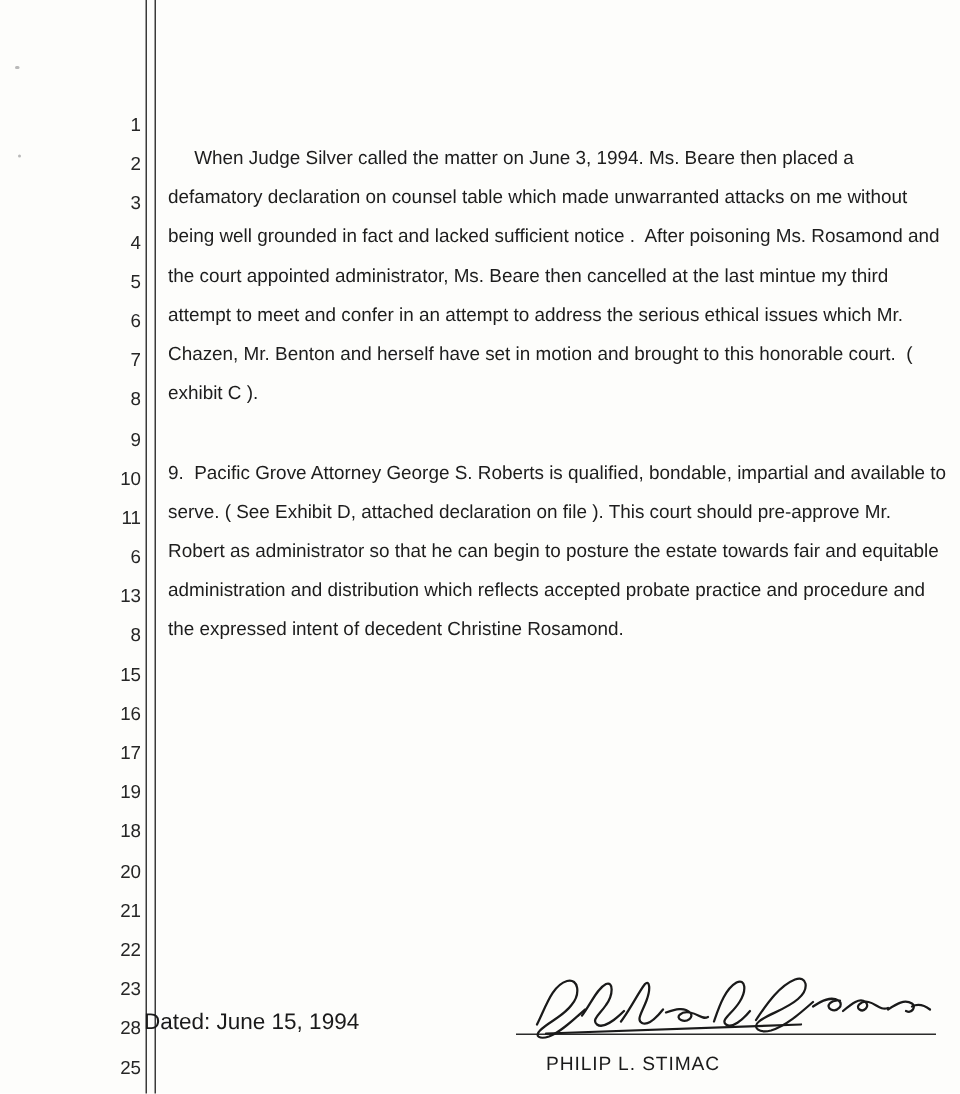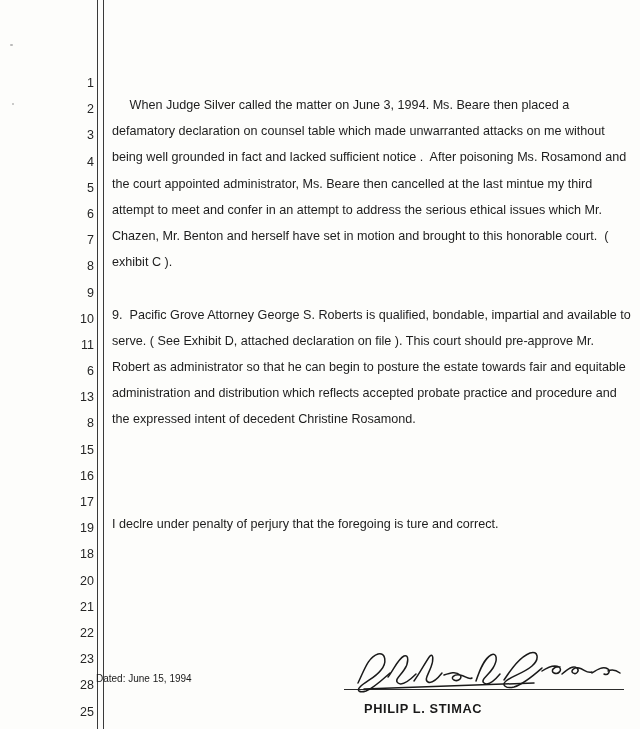--- a/index.html
+++ b/index.html
@@ -81,21 +81,21 @@
   .sigblock {
     position: absolute;
     left: 96px;
     top: 665px;
     width: 536px;
   }
   .dated {
     position: absolute;
     left: 0;
     top: 8px;
-    font-size: 10px;
+    font-size: 15px;
   }
   .sigline {
     position: absolute;
     left: 248px;
     top: 24px;
     width: 280px;
     height: 1px;
     background: #2b2b2b;
   }
   .signature {
@@ -104,21 +104,20 @@
     top: -18px;
     width: 270px;
     height: 48px;
   }
   .signame {
     position: absolute;
     left: 268px;
     top: 36px;
     font-size: 12.8px;
     letter-spacing: 0.6px;
-    font-weight: bold;
   }
 </style>
 </head>
 <body>
 
 <div class="page">
 
   <div class="speck s1"></div>
   <div class="speck s2"></div>
 
@@ -151,21 +150,20 @@
     <div>23</div>
     <div>28</div>
     <div>25</div>
   </div>
 
   <div class="bodytext">
     <p>     When Judge Silver called the matter on June 3, 1994. Ms. Beare then placed a defamatory declaration on counsel table which made unwarranted attacks on me without being well grounded in fact and lacked sufficient notice .  After poisoning Ms. Rosamond and the court appointed administrator, Ms. Beare then cancelled at the last mintue my third attempt to meet and confer in an attempt to address the serious ethical issues which Mr. Chazen, Mr. Benton and herself have set in motion and brought to this honorable court.  ( exhibit C ).</p>
     <div class="gap-1"></div>
     <p>9.  Pacific Grove Attorney George S. Roberts is qualified, bondable, impartial and available to serve. ( See Exhibit D, attached declaration on file ). This court should pre-approve Mr. Robert as administrator so that he can begin to posture the estate towards fair and equitable administration and distribution which reflects accepted probate practice and procedure and the expressed intent of decedent Christine Rosamond.</p>
     <div class="gap-3"></div>
-    <p>I declre under penalty of perjury that the foregoing is ture and correct.</p>
   </div>
 
   <div class="sigblock">
     <div class="dated">Dated:  June 15, 1994</div>
     <div class="sigline"></div>
     <svg class="signature" viewBox="0 0 270 48" preserveAspectRatio="none">
       <g fill="none" stroke="#1a1a1a" stroke-width="1.5" stroke-linecap="round" stroke-linejoin="round">
         <path d="M4 36 C10 24, 14 10, 24 7 C32 5, 33 16, 27 23 C21 31, 12 34, 6 40 C2 44, 6 46, 12 44 C20 41, 28 33, 36 26"></path>
         <path d="M34 30 C40 22, 44 12, 50 9 C55 7, 55 16, 50 23 C46 29, 40 33, 44 36 C48 39, 56 33, 62 27"></path>
         <path d="M60 34 C66 26, 72 14, 76 9 C79 6, 80 12, 77 20 C74 28, 70 33, 74 35 C78 37, 84 31, 88 26"></path>

